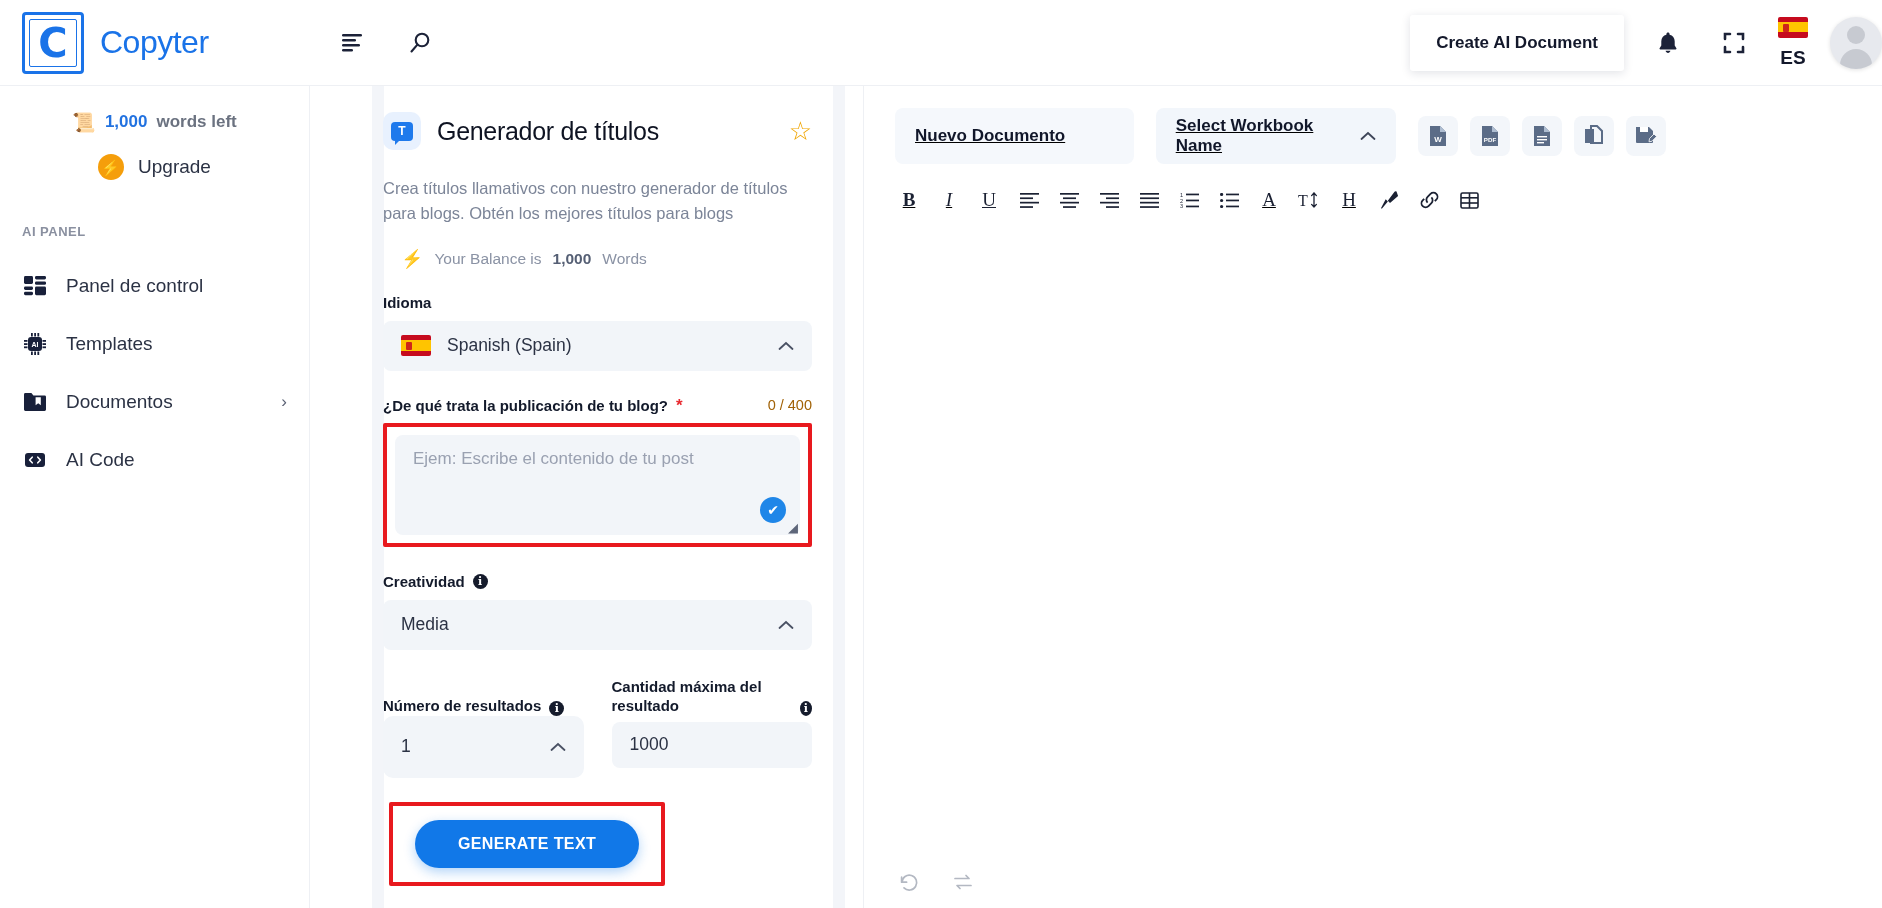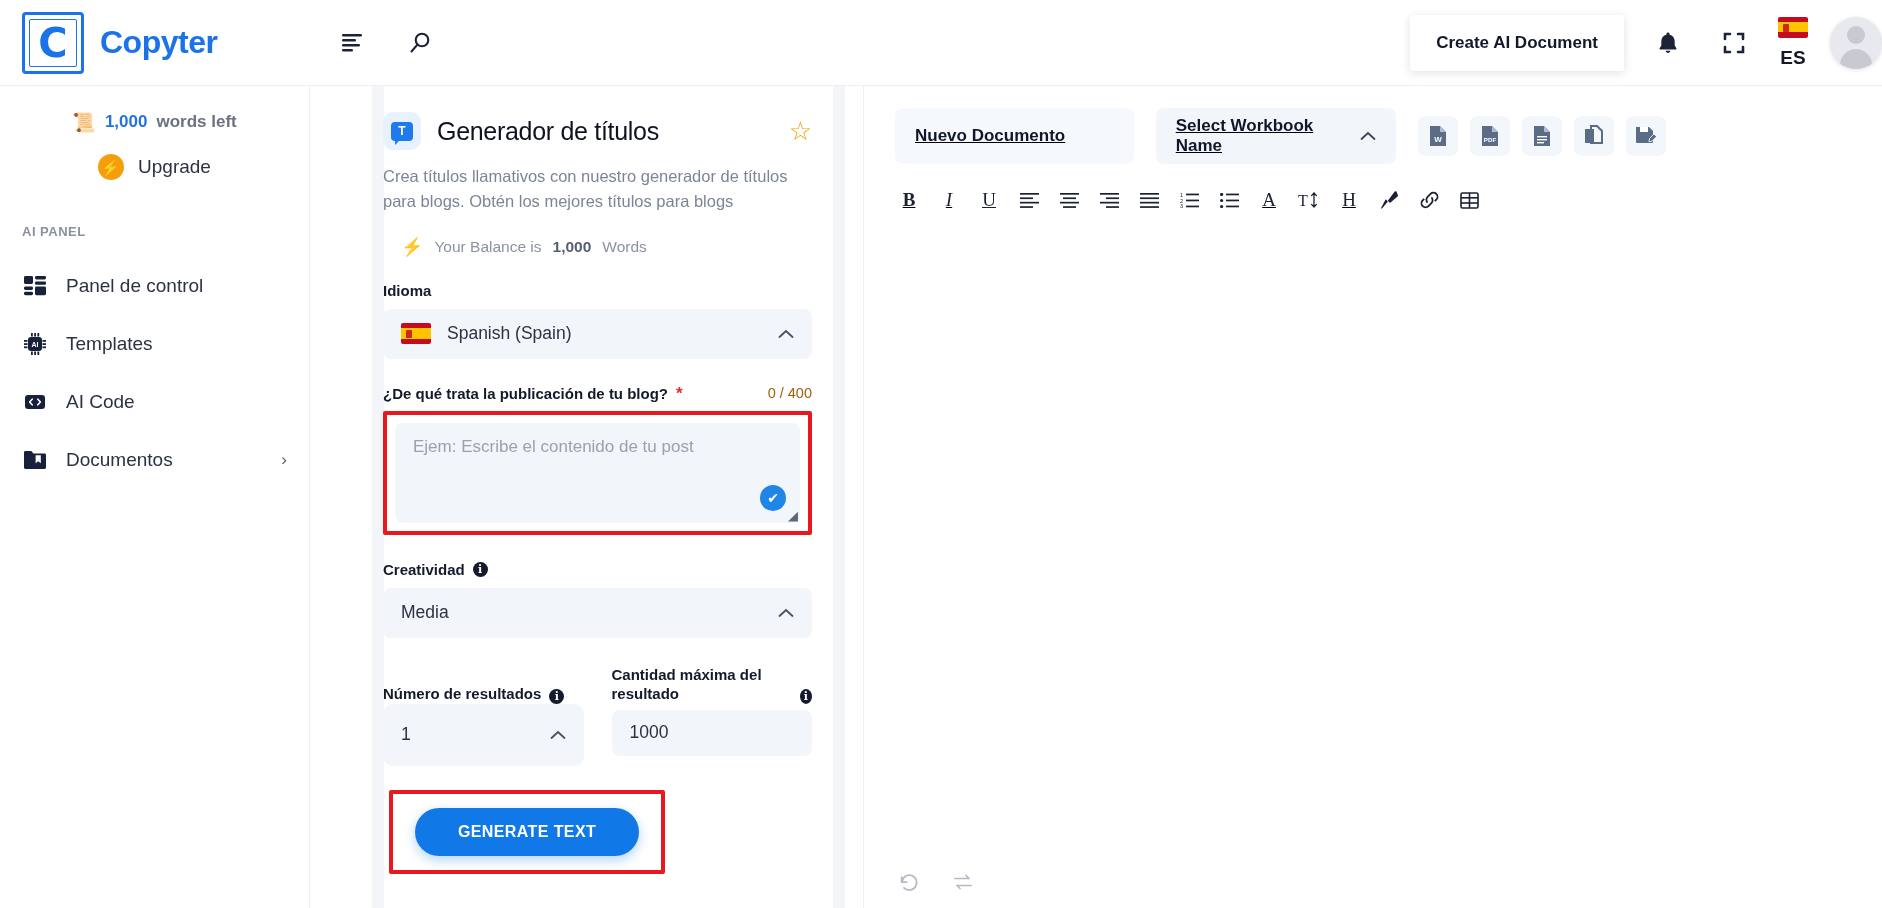--- a/index.html
+++ b/index.html
@@ -24,21 +24,21 @@
     position: relative;
   }
   .brand-mark::after {
     content: ""; position: absolute; inset: 4px; border: 1px solid #1a73e8; border-radius: 2px;
   }
   .brand-mark span {
     font-size: 40px; font-weight: 700; color: #1a73e8;
     font-family: "DejaVu Sans", sans-serif; line-height: 1; position: relative; z-index: 2;
   }
   .brand-name {
-    margin-left: 16px; font-size: 32px; font-weight: 700; color: #1a73e8;
+    margin-left: 16px; font-size: 32px; font-weight: 400; color: #1a73e8;
     letter-spacing: -0.5px;
   }
 
   .hdr-icon-btn {
     width: 44px; height: 44px; display: flex; align-items: center; justify-content: center;
     cursor: pointer; color: #1c2238;
   }
   .hdr-left-icons { display: flex; align-items: center; gap: 22px; margin-left: 22px; }
 
   .hdr-right { margin-left: auto; display: flex; align-items: center; gap: 22px; }
@@ -128,21 +128,21 @@
     width: 22px; height: 19px; background: #1f7aec; border-radius: 4px; position: relative;
     display:flex; align-items:center; justify-content:center;
     color: #fff; font-size: 12px; font-weight: 700; line-height: 1;
   }
   .bubble::after {
     content:""; position:absolute; left:4px; bottom:-4px; width:0; height:0;
     border-left: 5px solid #1f7aec; border-bottom: 5px solid transparent;
   }
   .tpl-title { font-size: 25px; font-weight: 400; color: #0e1322; letter-spacing: -.3px; }
   .star { margin-left: auto; color: #f0a500; font-size: 26px; line-height: 1; cursor: pointer; }
-  .tpl-desc { margin-top: 14px; font-size: 16.5px; line-height: 1.5; color: #7c8598; max-width: 430px; }
+  .tpl-desc { margin-top: 26px; font-size: 16.5px; line-height: 1.5; color: #7c8598; max-width: 430px; }
 
   .balance {
     margin-top: 24px; display: flex; align-items: center; gap: 11px; padding-left: 18px;
     font-size: 15.5px; color: #8a92a4;
   }
   .balance b { color: #555f74; }
   .balance .bolt { color: #1f7aec; font-size: 18px; line-height: 1; }
 
   .field-label {
     margin-top: 26px; font-size: 15px; font-weight: 700; color: #131a2b;
@@ -346,37 +346,37 @@
                 <rect x="19.5" y="14.4" width="3.5" height="1.8"></rect>
             </g>
             <text x="12" y="15.2" font-size="7" font-family="Liberation Sans, sans-serif" font-weight="700" fill="#ffffff" text-anchor="middle">AI</text>
           </svg>
         </span>
         <span class="nav-text">Templates</span>
       </div>
 
       <div class="nav-item">
         <span class="nav-ico">
+          <svg width="22" height="20" viewBox="0 0 22 20" fill="#18203a">
+            <path d="M0 2.4A1.4 1.4 0 0 1 1.4 1h6l2 2.4h11.2A1.4 1.4 0 0 1 22 4.8v12.8A1.4 1.4 0 0 1 20.6 19H1.4A1.4 1.4 0 0 1 0 17.6V2.4z"></path>
+            <path d="M11.6 5.2h5.2v8l-2.6-2-2.6 2v-8z" fill="#ffffff"></path>
+          </svg>
+        </span>
+        <span class="nav-text">Documentos</span>
+        <span class="nav-chev">›</span>
+      </div>
+
+      <div class="nav-item">
+        <span class="nav-ico">
           <svg width="22" height="22" viewBox="0 0 22 22" fill="#18203a">
             <rect x="1" y="4" width="20" height="14" rx="3"></rect>
             <path d="M8.2 8.2 5.6 11l2.6 2.8M13.8 8.2 16.4 11l-2.6 2.8" stroke="#ffffff" stroke-width="1.6" fill="none" stroke-linecap="round" stroke-linejoin="round"></path>
           </svg>
         </span>
         <span class="nav-text">AI Code</span>
-      </div>
-
-      <div class="nav-item">
-        <span class="nav-ico">
-          <svg width="22" height="20" viewBox="0 0 22 20" fill="#18203a">
-            <path d="M0 2.4A1.4 1.4 0 0 1 1.4 1h6l2 2.4h11.2A1.4 1.4 0 0 1 22 4.8v12.8A1.4 1.4 0 0 1 20.6 19H1.4A1.4 1.4 0 0 1 0 17.6V2.4z"></path>
-            <path d="M11.6 5.2h5.2v8l-2.6-2-2.6 2v-8z" fill="#ffffff"></path>
-          </svg>
-        </span>
-        <span class="nav-text">Documentos</span>
-        <span class="nav-chev">›</span>
       </div>
     </div>
   </div>
 
   <div class="form-col">
     <div class="form-scroll-track"></div>
     <div class="form-inner">
 
       <div class="tpl-head">
         <span class="tpl-icon">

